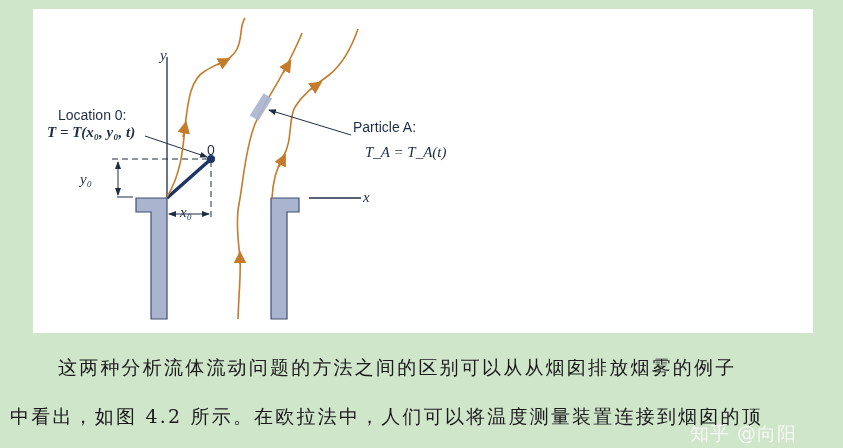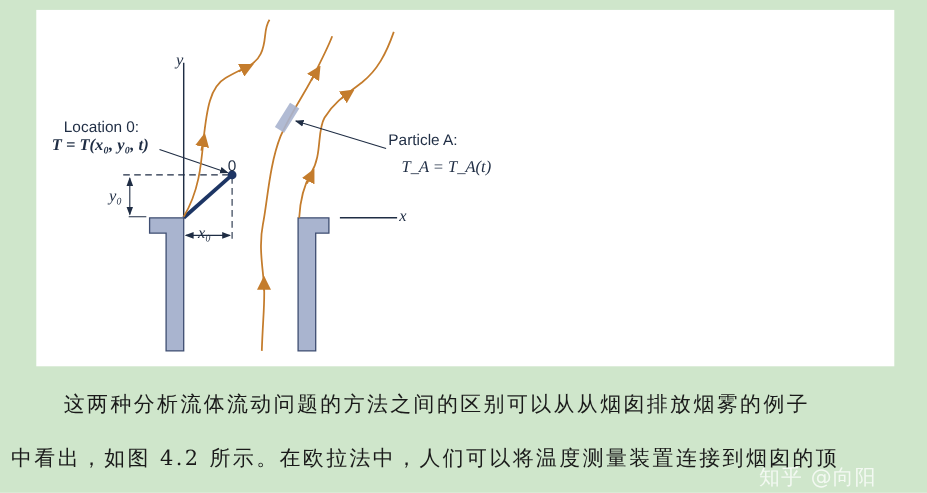--- a/index.html
+++ b/index.html
@@ -86,21 +86,21 @@
     <rect x="-5" y="-13" width="10" height="26" fill="#a9b4cf" opacity="0.9" transform="translate(228,98) rotate(32)"></rect>
     <line x1="318" y1="126" x2="236" y2="101" stroke="#1f2d44" stroke-width="1" marker-end="url(#arrowB)"></line>
   </svg>
 
   <span class="lbl ital" style="left:127px; top:38px;">y</span>
   <span class="lbl ital" style="left:330px; top:180px;">x</span>
 
   <span class="lbl sans" style="left:25px; top:98px;">Location 0:</span>
   <span class="lbl ital" style="left:14px; top:115px;font-weight:bold;">T = T(x₀, y₀, t)</span>
   <span class="lbl sans" style="left:174px; top:133px;">0</span>
-  <span class="lbl ital" style="left:66px; top:162px;">y₀</span>
+  <span class="lbl ital" style="left:47px; top:162px;">y₀</span>
   <span class="lbl ital" style="left:147px; top:195px;">x₀</span>
 
   <span class="lbl sans" style="left:320px; top:110px;text-align:right;">Particle A:</span>
   <span class="lbl ital" style="left:332px; top:135px;">T_A = T_A(t)</span>
 </div>
 
 <div class="caption">
 </div>
 
 <div class="para" style="top:355px; padding-left:58px;">这两种分析流体流动问题的方法之间的区别可以从从烟囱排放烟雾的例子</div>

